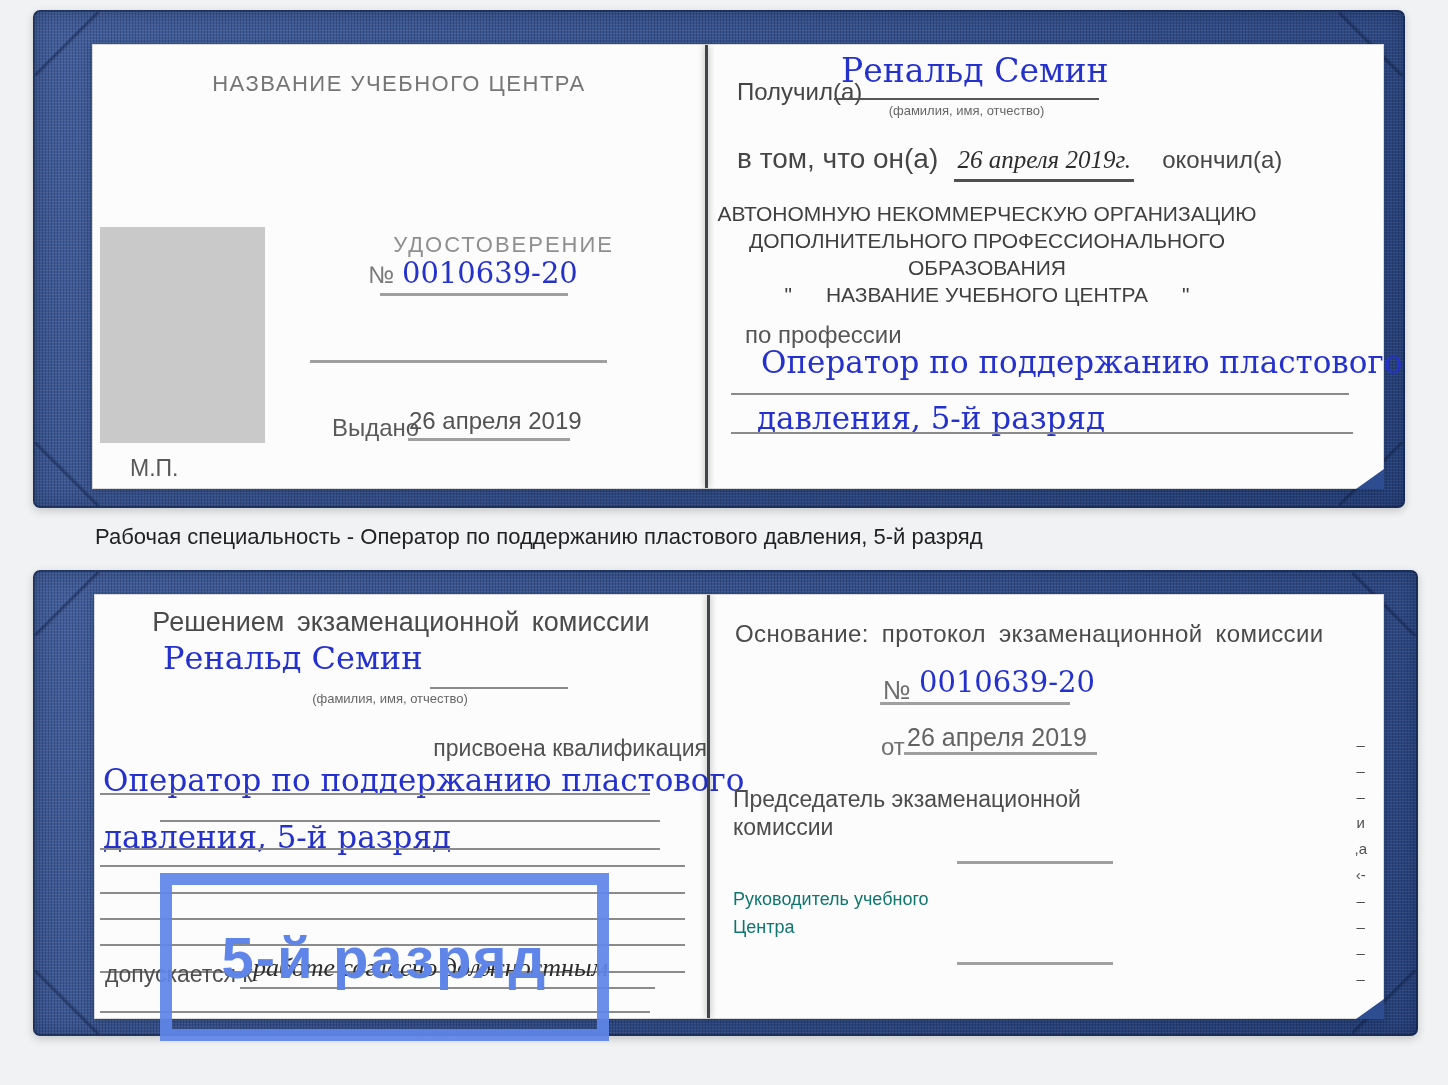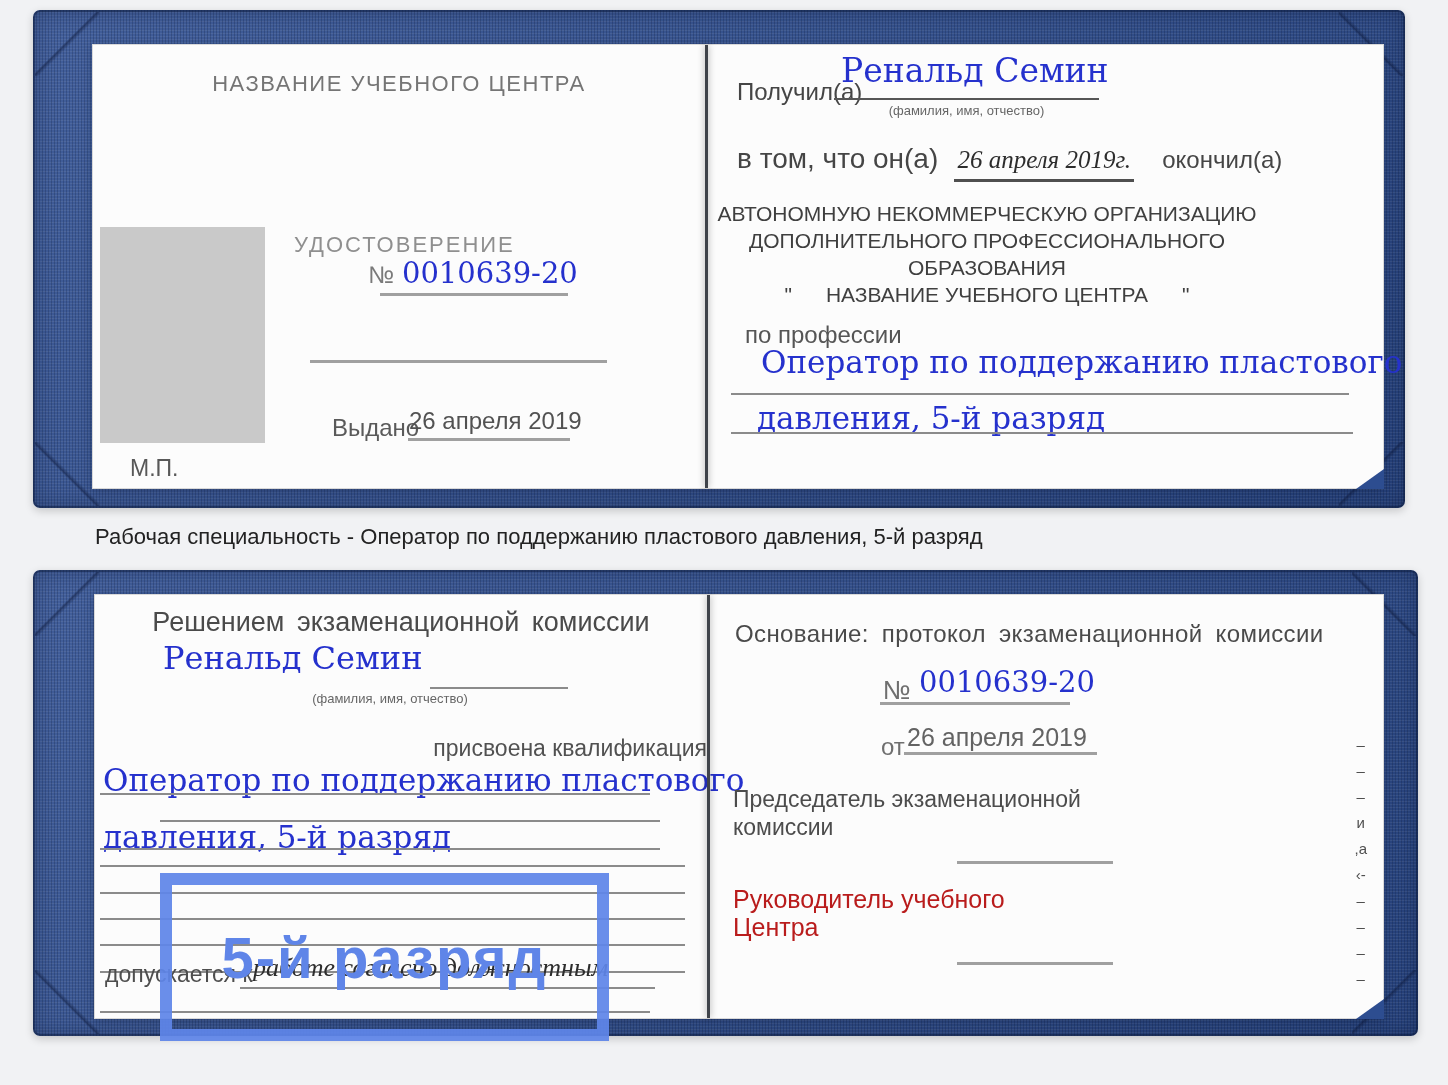--- a/index.html
+++ b/index.html
@@ -49,21 +49,21 @@
     <div class="seam tl"></div>
     <div class="seam tr"></div>
     <div class="seam bl"></div>
     <div class="seam br"></div>
 
     <div class="pages" style="left:60px;top:35px;width:1290px;height:443px">
 
       <div class="page" style="left:0;top:0;width:612px;height:443px">
         <div class="abs nw" style="left:0;right:0;top:26px;text-align:center;font-size:22px;letter-spacing:1.5px;color:#757575">НАЗВАНИЕ УЧЕБНОГО ЦЕНТРА</div>
         <div class="photo" style="left:7px;top:182px;width:165px;height:216px"></div>
-        <div class="abs nw" style="left:201px;top:187px;width:320px;text-align:left;font-size:22px;letter-spacing:2px;color:#8f8f8f">УДОСТОВЕРЕНИЕ</div>
+        <div class="abs nw" style="left:201px;top:187px;width:320px;text-align:right;font-size:22px;letter-spacing:2px;color:#8f8f8f">УДОСТОВЕРЕНИЕ</div>
         <div class="abs" style="left:230px;top:211px;width:300px;text-align:center">
           <span style="font-size:24px;color:#7a7a7a;margin-right:8px">№</span><span class="hw" style="font-size:29px">0010639-20</span>
         </div>
         <i class="rule" style="left:287px;top:248px;width:188px"></i>
         <i class="rule" style="left:217px;top:315px;width:297px"></i>
         <span class="abs nw" style="left:239px;top:369px;font-size:24px;color:#5a5a5a">Выдано</span>
         <span class="abs nw" style="left:316px;top:362px;width:164px;text-align:center;font-size:24px;color:#525252">26 апреля 2019</span>
         <i class="rule" style="left:315px;top:393px;width:162px"></i>
         <span class="abs nw" style="left:37px;top:410px;font-size:23px;color:#585858">М.П.</span>
       </div>
@@ -155,21 +155,21 @@
         <span class="hw abs" style="left:208px;top:70px;font-size:29px">0010639-20</span>
         <i class="rule" style="left:169px;top:107px;width:190px"></i>
         <span class="abs nw" style="left:170px;top:138px;font-size:24px;color:#6f6f6f">от</span>
         <span class="abs nw" style="left:196px;top:128px;font-size:25px;color:#636363">26 апреля 2019</span>
         <i class="rule" style="left:193px;top:157px;width:193px"></i>
         <div class="abs" style="left:22px;top:190px;font-size:23px;line-height:28px;color:#4c4c4c">
           <div>Председатель экзаменационной</div>
           <div>комиссии</div>
         </div>
         <i class="rule" style="left:246px;top:266px;width:156px"></i>
-        <div class="abs" style="left:22px;top:290px;font-size:25px;line-height:28px;color:#b91c1c">
+        <div class="abs" style="left:22px;top:290px;font-size:18px;line-height:28px;color:#0f766e">
           <div>Руководитель учебного</div>
           <div>Центра</div>
         </div>
         <i class="rule" style="left:246px;top:367px;width:156px"></i>
 
         <div class="edge-marks" style="right:16px;top:142px">
           <span>–</span>
           <span>–</span>
           <span>–</span>
           <span>и</span>

